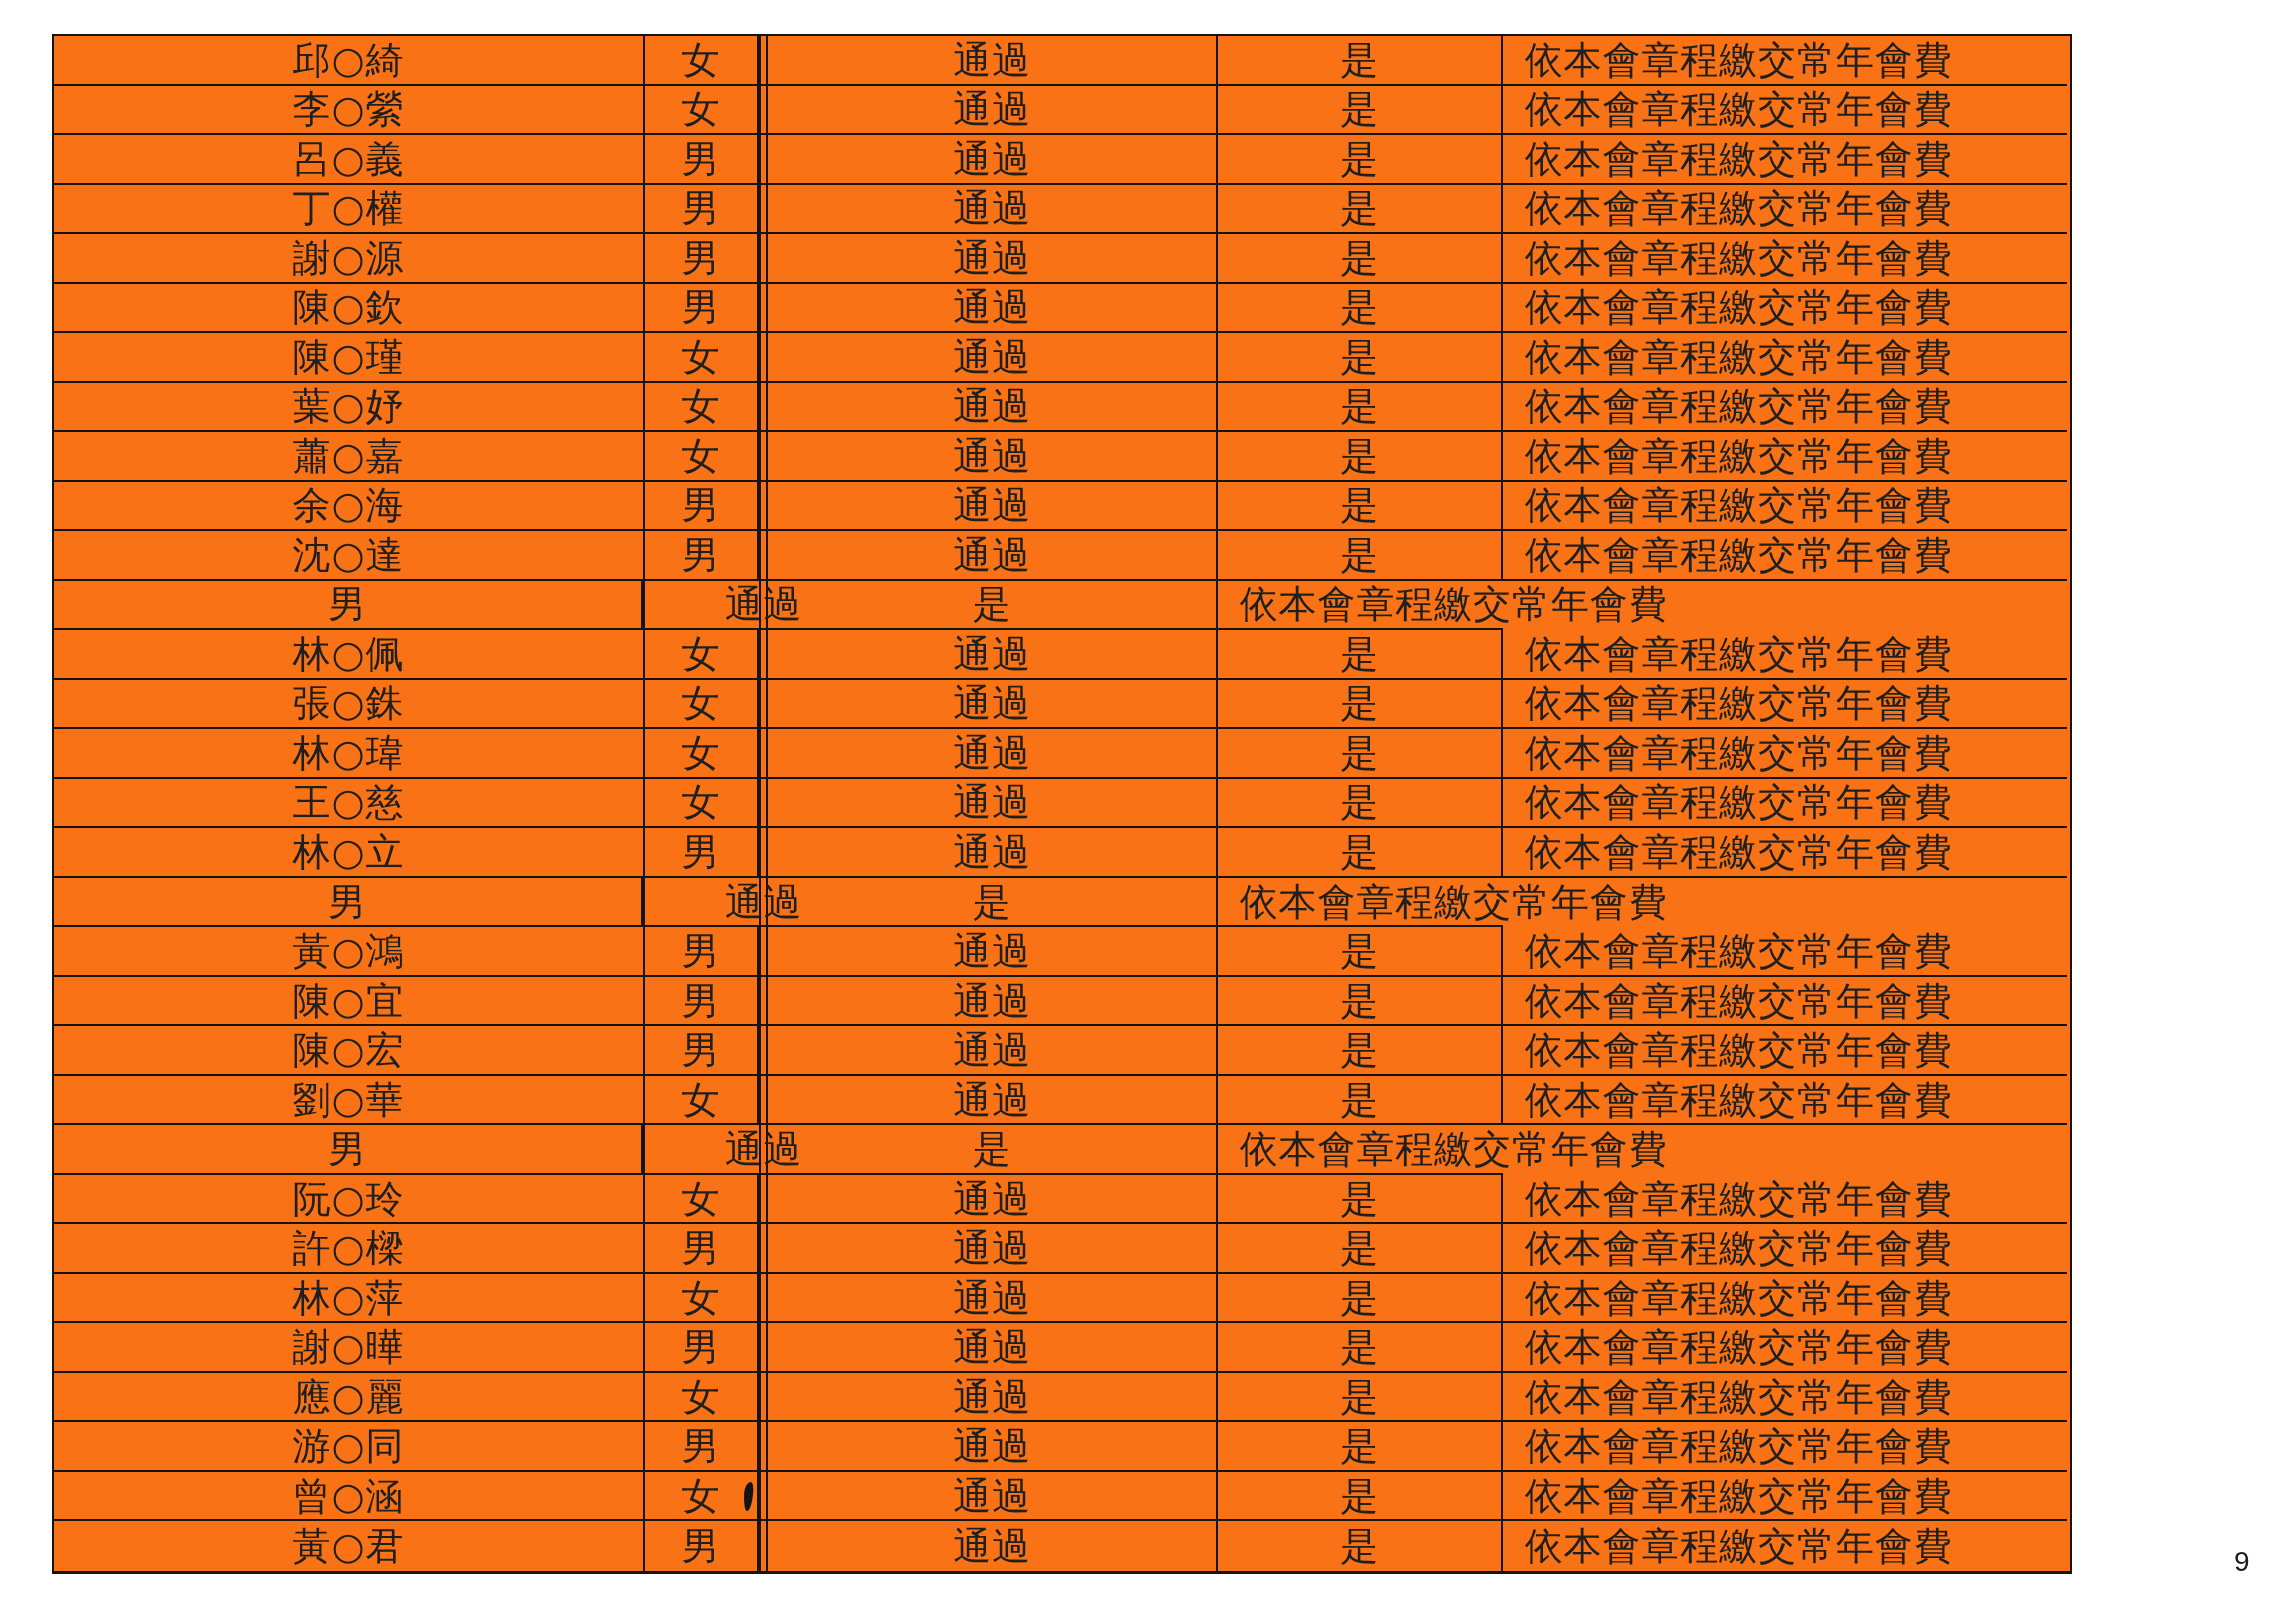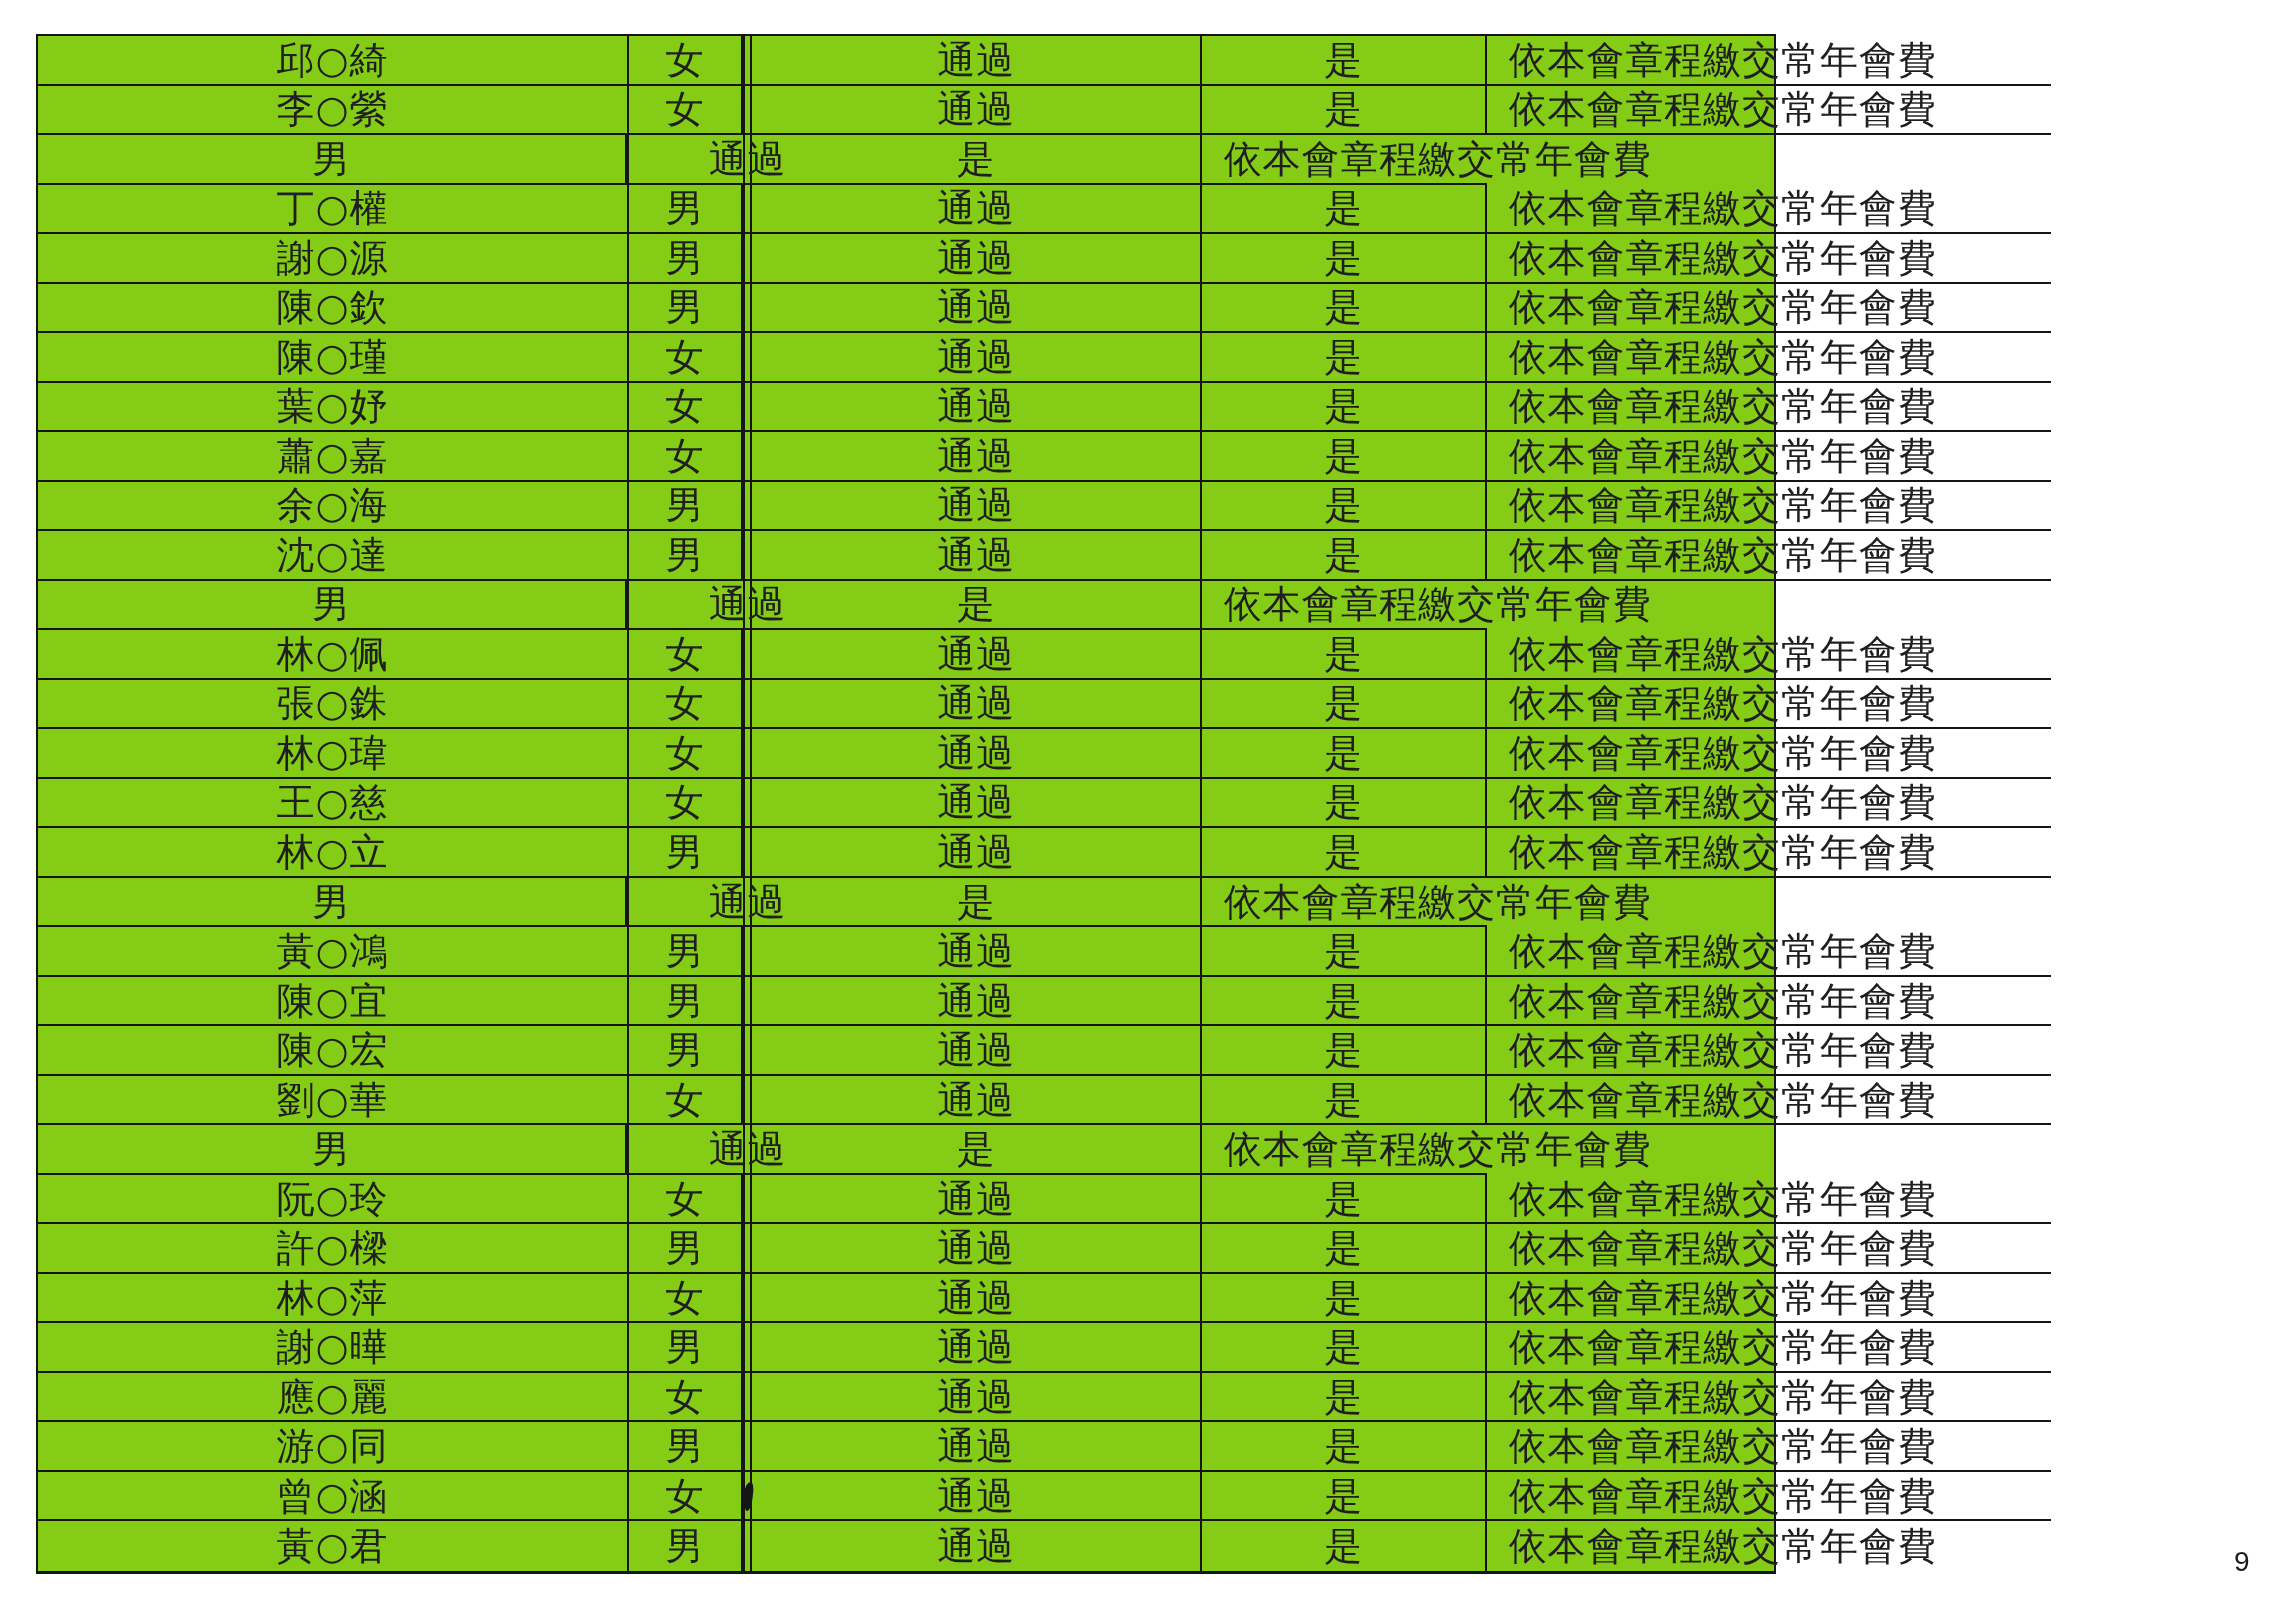--- a/index.html
+++ b/index.html
@@ -7,28 +7,28 @@
     width:2293px;height:1622px;
     background:#ffffff;
     font-family:"DejaVu Serif","Liberation Serif",serif;
     position:relative;
     overflow:hidden;
   }
   .page{position:absolute;inset:0;}
   
   .member-table{
     position:absolute;
-    left:36px;top:34px;
-    width:1740px;height:1540px;
+    left:52px;top:34px;
+    width:2020px;height:1540px;
     box-sizing:border-box;
     border:2.7px solid #151515;
     border-bottom-width:3.6px;
     display:grid;
     grid-template-rows:repeat(31,1fr);
-    background:#84cc16;
+    background:#f97316;
   }
   .trow{
     display:grid;
     grid-template-columns:591px 116px 7.2px 450px 285px 564px;
     box-sizing:border-box;
   }
   .trow .cell{
     box-sizing:border-box;
     border-bottom:2.7px solid #151515;
     display:flex;
@@ -82,20 +82,21 @@
       </div>
       <div class="trow">
         <div class="cell c-name">李○縈</div>
         <div class="cell c-gender">女</div>
         <div class="cell c-div"></div>
         <div class="cell c-pass">通過</div>
         <div class="cell c-yes">是</div>
         <div class="cell c-remark">依本會章程繳交常年會費</div>
       </div>
       <div class="trow">
+        <div class="cell c-name">呂○義</div>
         <div class="cell c-gender">男</div>
         <div class="cell c-div"></div>
         <div class="cell c-pass">通過</div>
         <div class="cell c-yes">是</div>
         <div class="cell c-remark">依本會章程繳交常年會費</div>
       </div>
       <div class="trow">
         <div class="cell c-name">丁○權</div>
         <div class="cell c-gender">男</div>
         <div class="cell c-div"></div>

